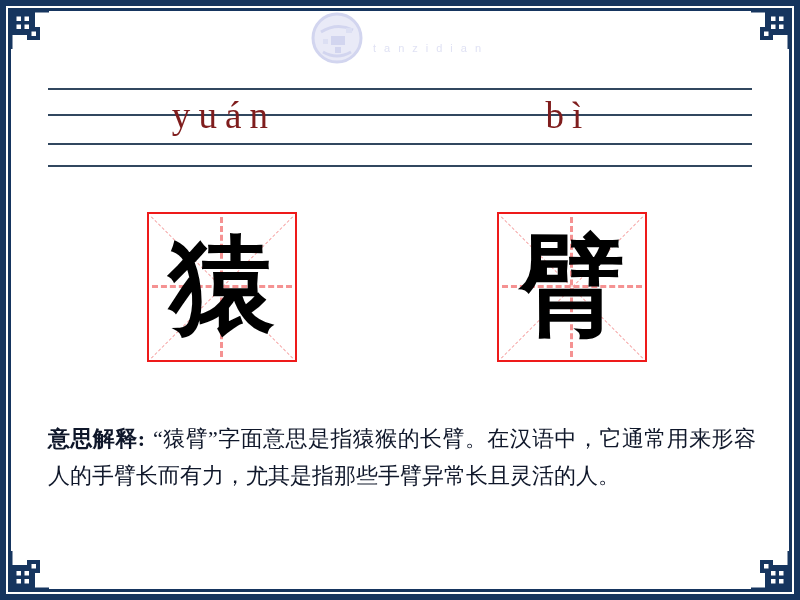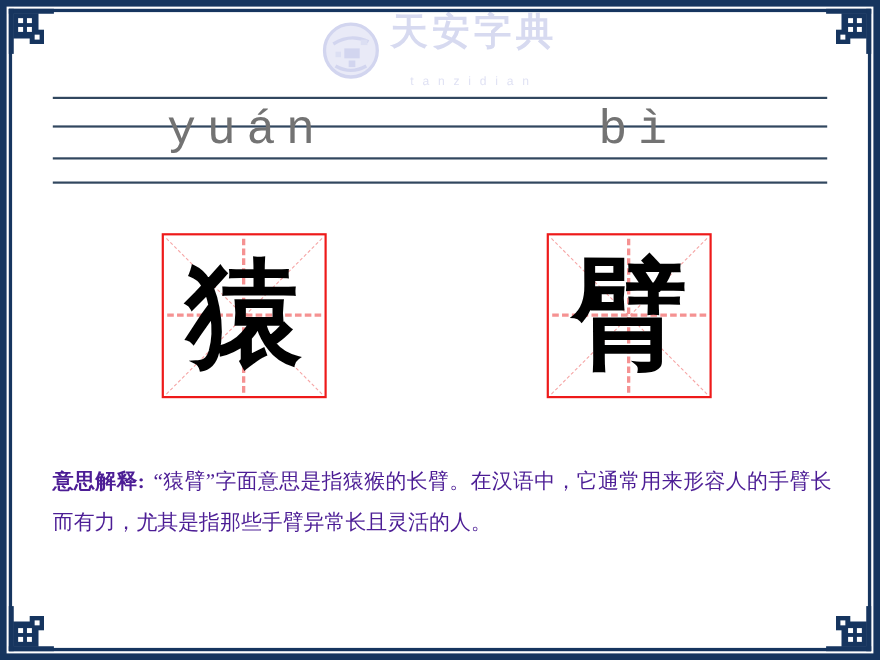--- a/index.html
+++ b/index.html
@@ -23,47 +23,47 @@
   .logo-title{font-size:34px;font-weight:bold;color:#d7daf0;letter-spacing:4px;line-height:1.05;}
   .logo-sub{font-size:11px;color:#e0e2f4;letter-spacing:8px;margin-top:20px;font-family:"Liberation Sans", sans-serif;}
   
   .staff{position:absolute;left:48px;top:88px;width:704px;height:79px;}
   .staff-line{position:absolute;left:0;right:0;height:2px;background:#31475f;}
   .staff-line.l1{top:0;}
   .staff-line.l2{top:26px;}
   .staff-line.l3{top:55px;}
   .staff-line.l4{top:77px;}
   .pinyin-word{
-    position:absolute;top:97px;font-size:44px;color:#737373;
+    position:absolute;top:97px;font-size:37px;color:#7f1d1d;
     letter-spacing:0.22em;line-height:1;transform:translateX(-50%);
-    font-family:Liberation Mono, monospace;z-index:2;
+    font-family:Liberation Serif, serif;z-index:2;
   }
   .pinyin-word.w1{left:224px;}
-  .pinyin-word.w2{left:580px;}
+  .pinyin-word.w2{left:568px;}
   
   .char-box{
     position:absolute;top:212px;width:146px;height:146px;
     border:2px solid #ee1a1a;background:#ffffff;z-index:2;
   }
   .char-box.b1{left:147px;}
   .char-box.b2{left:497px;}
   .guide-h{position:absolute;left:3px;right:3px;top:50%;margin-top:-2px;border-top:3px dashed #f59292;}
   .guide-v{position:absolute;top:3px;bottom:3px;left:50%;margin-left:-2px;border-left:3px dashed #f59292;}
   .guide-d{position:absolute;left:50%;top:50%;width:200px;margin-left:-100px;border-top:1.5px dashed #f6a5a5;}
   .guide-d.d1{transform:rotate(45deg);}
   .guide-d.d2{transform:rotate(-45deg);}
   .char-glyph{
     position:absolute;inset:0;display:flex;align-items:center;justify-content:center;
     font-size:106px;font-weight:900;color:#000000;z-index:2;
     font-family:"DejaVu Serif", serif;line-height:1;padding-bottom:4px;
   }
   
   .explanation{
     position:absolute;left:48px;top:420px;width:708px;
-    font-size:19px;line-height:37px;color:#4c1d95;text-align:justify;
+    font-size:22px;line-height:37px;color:#0f172a;text-align:justify;
     font-family:"Liberation Serif", serif;z-index:2;
   }
   .explanation .label{font-weight:bold;margin-right:8px;}
 </style>
 </head>
 <body>
 
 <div class="outer-frame"></div>
 <div class="inner-frame"></div>
 
@@ -143,21 +143,20 @@
       <circle cx="26" cy="26" r="24" fill="none" stroke="#d2d5ef" stroke-width="3"></circle>
       <path d="M10 20 q16 -10 32 -2" fill="none" stroke="#d2d5ef" stroke-width="3"></path>
       <rect x="20" y="24" width="14" height="9" fill="#d2d5ef"></rect>
       <rect x="24" y="35" width="6" height="6" fill="#d2d5ef"></rect>
       <rect x="12" y="27" width="5" height="5" fill="#dcdff3"></rect>
       <rect x="35" y="16" width="6" height="5" fill="#dcdff3"></rect>
       <path d="M12 40 q14 8 28 0" fill="none" stroke="#d2d5ef" stroke-width="3"></path>
     </svg>
   </div>
   <div class="logo-texts">
-    <div class="logo-title">天安字典</div>
     <div class="logo-sub">tanzidian</div>
   </div>
 </div>
 
 <div class="staff">
   <div class="staff-line l1"></div>
   <div class="staff-line l2"></div>
   <div class="staff-line l3"></div>
   <div class="staff-line l4"></div>
 </div>

